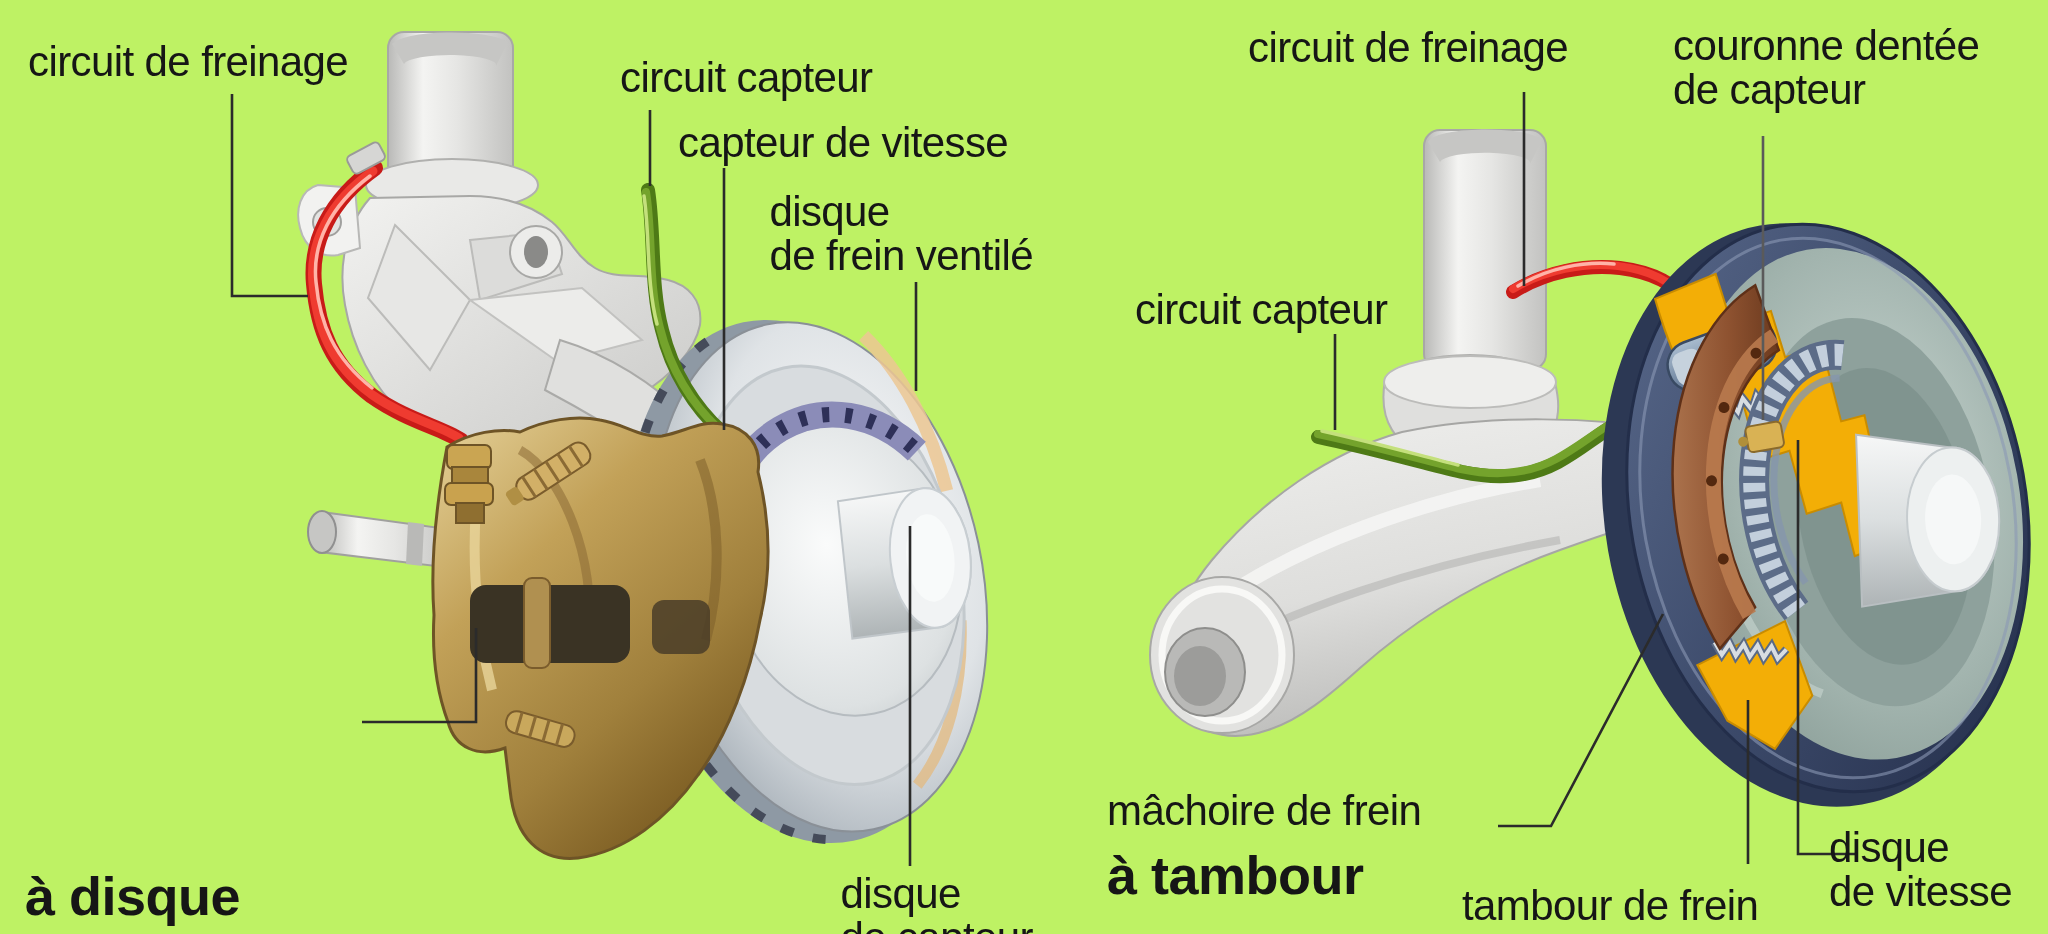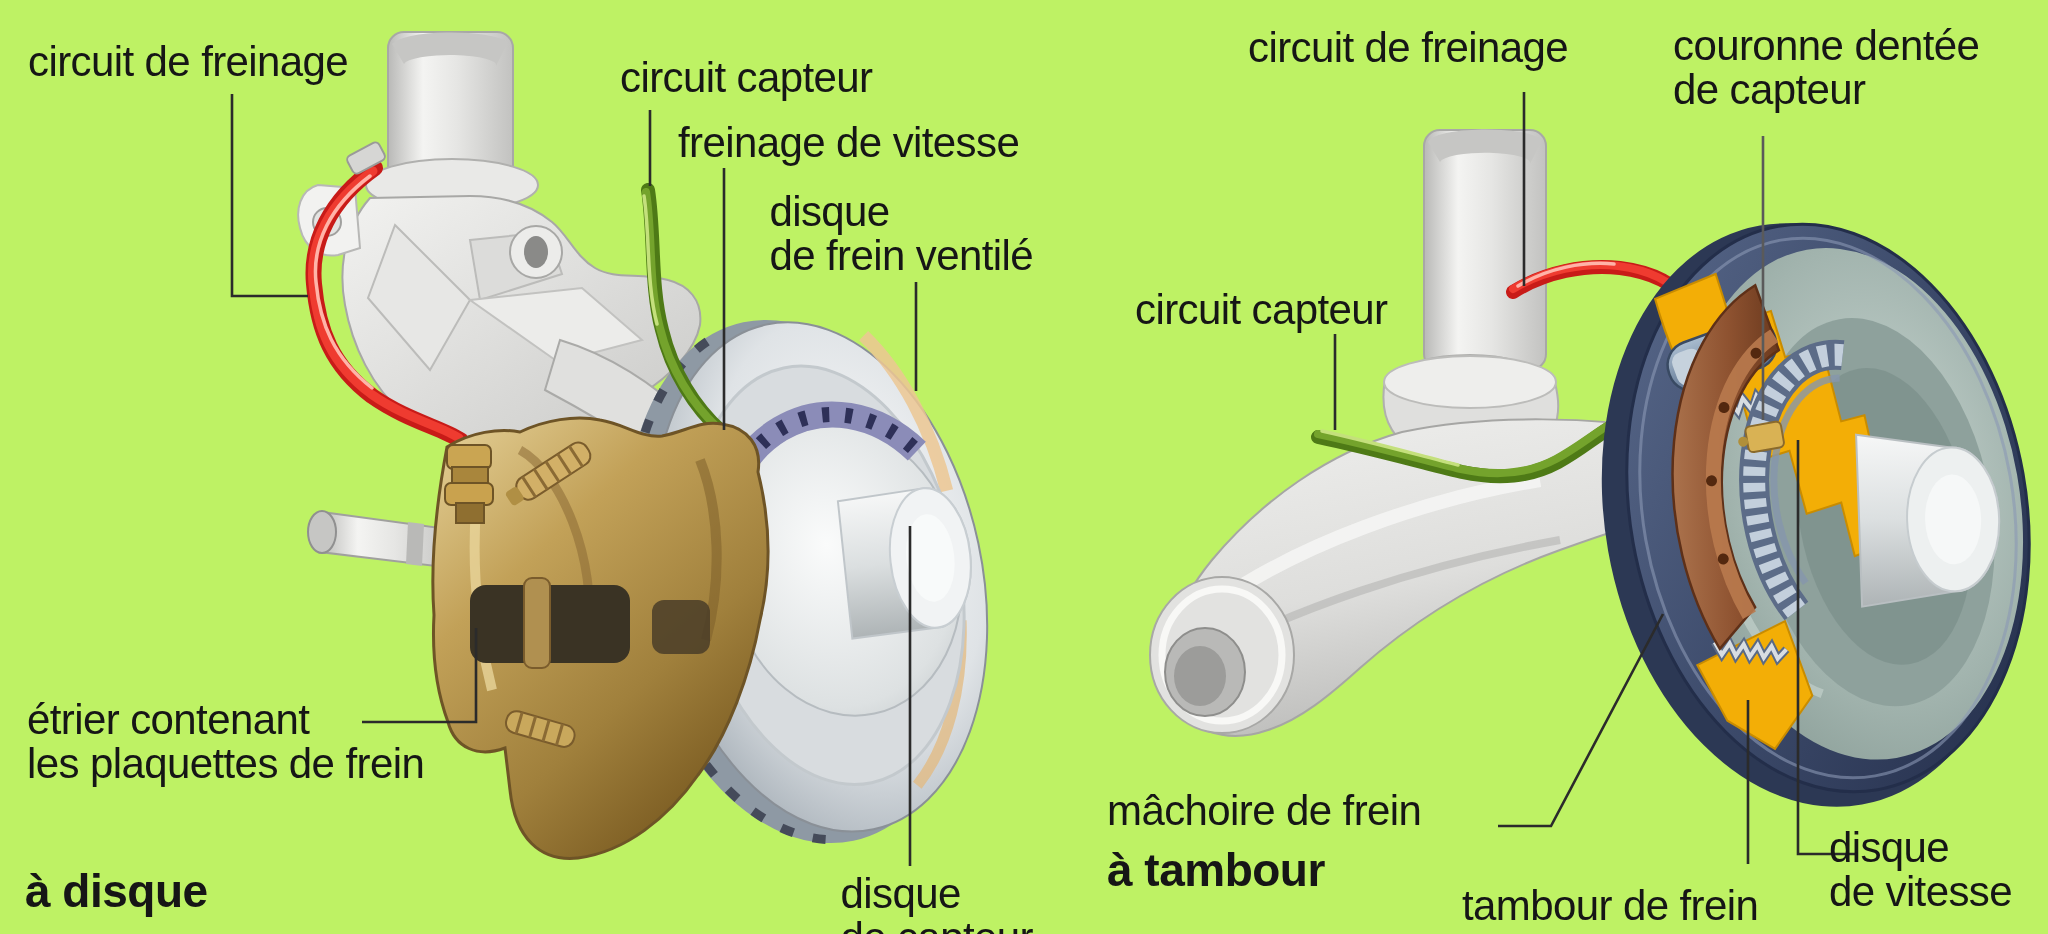--- a/index.html
+++ b/index.html
@@ -5,21 +5,21 @@
   html,body{margin:0;padding:0;background:#ffffff;}
   .stage{
     position:relative;width:2048px;height:934px;background:#bef264;
     font-family:"Liberation Sans",sans-serif;overflow:hidden;
   }
   .stage svg{position:absolute;left:0;top:0;}
   .label{
     position:absolute;font-size:42px;color:#161616;line-height:1.04;
     letter-spacing:-0.6px;white-space:nowrap;
   }
-  .caption{font-weight:bold;font-size:46px;letter-spacing:-0.5px;}
+  .caption{font-weight:bold;font-size:54px;letter-spacing:-0.5px;}
   .align-right{text-align:left;}
 </style>
 </head>
 <body>
 
 <div class="stage">
 
 <svg width="2048" height="934" viewBox="0 0 2048 934">
   <defs>
     <linearGradient id="gradTube" x1="0" y1="0" x2="1" y2="0">
@@ -263,31 +263,27 @@
     <line x1="1763" y1="136" x2="1763" y2="420" stroke="#5a5a5a"></line>
     <line x1="1335" y1="334" x2="1335" y2="430"></line>
     <polyline points="1498,826 1551,826 1663,614"></polyline>
     <line x1="1748" y1="864" x2="1748" y2="700"></line>
     <polyline points="1858,854 1798,854 1798,440"></polyline>
   </g>
 </svg>
 
   <div class="label" style="left:28px;top:40px">circuit de freinage</div>
   <div class="label" style="left:620px;top:56px">circuit capteur</div>
-  <div class="label" style="left:678px;top:121px">freinage de vitesse</div>
+  <div class="label" style="left:678px;top:121px">capteur de vitesse</div>
 
   <div class="label align-right" style="right:1015px;top:190px">
     <div>disque</div>
     <div>de frein ventilé</div>
   </div>
 
-  <div class="label" style="left:27px;top:698px">
-    <div>étrier contenant</div>
-    <div>les plaquettes de frein</div>
-  </div>
 
   <div class="label caption" style="left:25px;top:868px">à disque</div>
 
   <div class="label align-right" style="right:1015px;top:872px">
     <div>disque</div>
     <div>de capteur</div>
   </div>
 
   <div class="label" style="left:1248px;top:26px">circuit de freinage</div>
 

